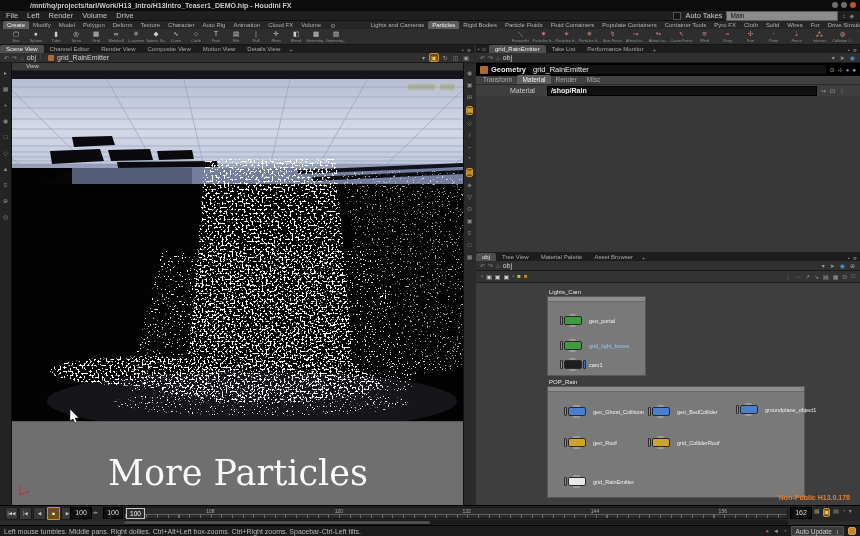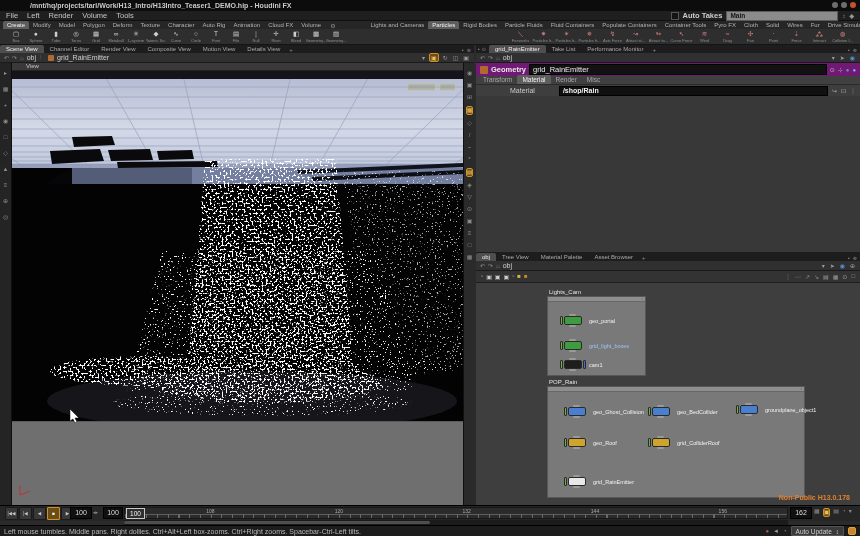--- a/index.html
+++ b/index.html
@@ -9,21 +9,21 @@
   
   .titlebar{left:0;top:0;width:860px;height:11px;background:#0c0c0c;color:#c9c9c9;
             font-size:7px;line-height:11px;padding-left:30px;box-sizing:border-box;font-weight:bold;}
   .windots{position:absolute;right:4px;top:2px;display:flex;gap:3px;}
   .windot{width:6px;height:6px;border-radius:50%;background:#6e6e6e;}
   .windot.close{background:#c0532a;}
   
   .menubar{left:0;top:11px;width:860px;height:10px;background:#1f1f1f;display:flex;align-items:center;
            font-size:7.5px;gap:9px;padding:0 6px;box-sizing:border-box;border-bottom:1px solid #101010;}
   .menu-item{color:#c4c4c4;}
-  .menubar-right{margin-left:auto;display:flex;align-items:center;gap:4px;font-weight:bold;}
+  .menubar-right{margin-left:auto;display:flex;align-items:center;gap:4px;}
   .chk{width:6px;height:6px;background:#141414;border:1px solid #555;}
   .take-select{width:104px;height:8px;background:#8b8b8b;color:#151515;font-size:6.5px;line-height:8px;
                padding:0 3px;border:1px solid #5a5a5a;}
   .spin{font-size:6px;color:#999;}
   
   .shelftabs{left:0;top:21px;width:860px;height:8px;background:#262626;display:flex;align-items:flex-end;
              font-size:6px;padding:0 3px;box-sizing:border-box;white-space:nowrap;}
   .stab{padding:1px 4px;color:#b2b2b2;}
   .stab.active{background:#5d5d5d;color:#f2f2f2;border-radius:2px 2px 0 0;}
   .gear{color:#8a8a8a;font-size:6px;margin:0 5px;}
@@ -63,35 +63,35 @@
   .vp-title{position:absolute;left:5px;top:390px;width:442px;text-align:center;
             font-family:"DejaVu Serif","Liberation Serif",serif;font-size:35px;color:#fafafa;}
   .vp-cursor{position:absolute;left:58px;top:346px;}
   .edgestrip{background:#242424;display:flex;flex-direction:column;align-items:center;gap:9px;
              padding-top:7px;box-sizing:border-box;}
   .leftstrip{left:0;top:63px;width:12px;height:442px;border-right:1px solid #101010;}
   .rightstrip{left:463px;top:63px;width:12px;height:442px;border-left:1px solid #101010;gap:5px;background:#2a2a2a;}
   .sico{font-size:6px;color:#8d8d8d;line-height:7px;}
   .sico.on{background:#6b4d16;border:1px solid #d09028;border-radius:2px;color:#f0c060;}
   
-  .paramhdr{left:476px;top:63px;width:384px;height:13px;background:#701a75;display:flex;align-items:center;
+  .paramhdr{left:476px;top:63px;width:384px;height:13px;background:#000000;display:flex;align-items:center;
             gap:3px;padding:0 4px;box-sizing:border-box;}
   .ptype{font-size:7.5px;font-weight:bold;color:#e8e8e8;}
   .pname{flex:1;height:9px;background:#121212;border:1px solid #000;color:#e8e8e8;font-size:7.5px;
          font-family:"Liberation Sans",sans-serif;padding:0 3px;}
   .hico{font-size:6px;color:#b8b8b8;}
   .hico.blue{color:#5e8fd8;}  .hico.blue2{color:#7fa8e0;}
   .paramtabs{left:476px;top:76px;width:384px;height:9px;background:#404040;display:flex;align-items:flex-end;
              font-size:6.5px;border-bottom:1px solid #2a2a2a;padding-left:2px;box-sizing:border-box;}
   .paramtabs .ptab{padding:1px 5px;}
   .paramtabs .ptab.active{background:#5e5e5e;}
   .matrow{left:476px;top:85px;width:384px;height:11px;background:#3e3e3e;display:flex;align-items:center;
           box-sizing:border-box;padding-right:4px;}
   .matlabel{margin-left:34px;font-size:7px;color:#c8c8c8;}
-  .matval{margin-left:24px;flex:1;max-width:262px;height:8px;background:#101010;border:1px solid #000;
+  .matval{margin-left:12px;flex:1;max-width:262px;height:8px;background:#101010;border:1px solid #000;
           color:#f0f0f0;font-size:7px;font-weight:bold;font-family:"Liberation Sans",sans-serif;padding:0 3px;}
   .matico{margin-left:4px;font-size:6px;color:#a8a8a8;}
   .paramempty{left:476px;top:96px;width:384px;height:156px;background:#383838;}
   
   .nettabs{left:476px;top:252px;width:384px;height:9px;}
   .netpath{left:476px;top:261px;width:384px;height:10px;}
   .nettools{left:476px;top:271px;width:384px;height:12px;background:#333;border-bottom:1px solid #1f1f1f;
             display:flex;align-items:center;gap:3px;padding:0 5px;box-sizing:border-box;}
   .ntool{font-size:6px;color:#9a9a9a;}
   .ntool.light{color:#cfcfcf;}
@@ -159,21 +159,21 @@
       <span class="windot"></span>
       <span class="windot close"></span>
     </span>
   </div>
 
   <div class="abs menubar">
     <span class="menu-item">File</span>
     <span class="menu-item">Left</span>
     <span class="menu-item">Render</span>
     <span class="menu-item">Volume</span>
-    <span class="menu-item">Tools</span>
+    <span class="menu-item">Drive</span>
     <span class="menubar-right">
       <span class="chk"></span>
       <span>Auto Takes</span>
       <span class="take-select">Main</span>
       <span class="spin">↕</span>
       <span class="spin">◈</span>
     </span>
   </div>
 
   <div class="abs shelftabs">
@@ -498,20 +498,21 @@
       <ellipse cx="250" cy="332" rx="150" ry="13" fill="#dddddd" filter="url(#sps)"></ellipse>
       <rect x="396" y="13" width="27" height="6" fill="rgba(125,125,69,0.25)" stroke="#caca70" stroke-width="0.6"></rect>
       <rect x="428" y="13" width="15" height="6" fill="rgba(125,125,69,0.25)" stroke="#caca70" stroke-width="0.6"></rect>
       <rect x="0" y="350" width="451" height="85" fill="#6f6f6f"></rect>
       <rect x="0" y="350" width="451" height="1" fill="#5a5a5a"></rect>
       <g stroke="#c03030" stroke-width="1">
         <line x1="8" y1="424" x2="18" y2="420"></line>
           <line x1="8" y1="424" x2="8" y2="414"></line>
       </g>
     </svg>
+    <div class="vp-title">More Particles</div>
     <div class="vp-cursor">
       <svg width="10" height="14">
           <polygon points="0,0 9,9 5,9 7,13 5,14 3,10 0,12" fill="#fff" stroke="#000" stroke-width="0.5"></polygon>
         </svg>
     </div>
   </div>
 
   <div class="abs edgestrip rightstrip">
       <span class="sico">◉</span>
       <span class="sico">▣</span>

